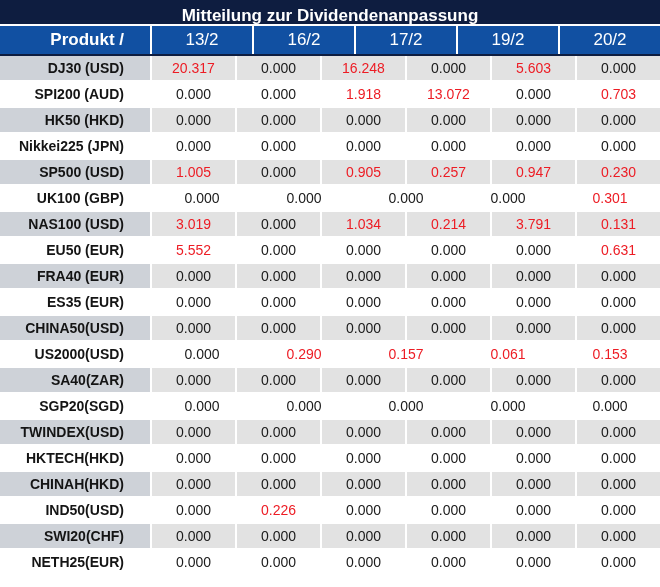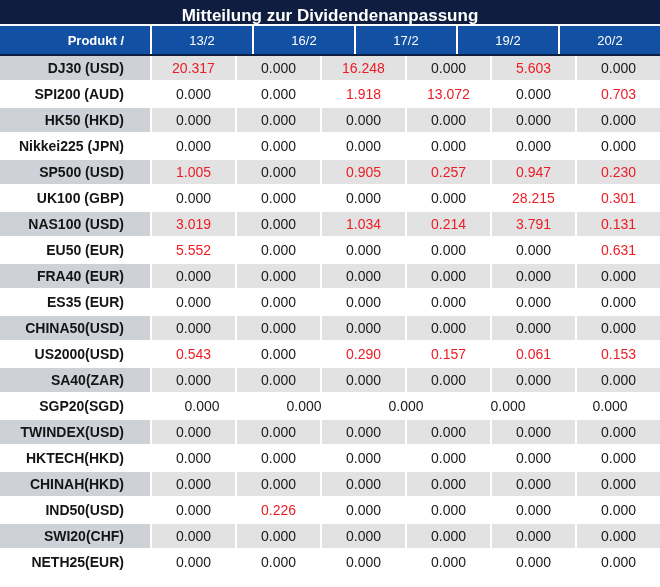--- a/index.html
+++ b/index.html
@@ -25,21 +25,21 @@
     margin-bottom: 2px;
   }
   .header-row {
     display: flex;
     height: 28px;
     background: var(--header-blue, #1150a2);
     border-bottom: 2px solid var(--navy, #0e1d40);
   }
   .header-row .cell {
     color: #ffffff;
-    font-size: 13px;
+    font-size: 17px;
   }
   .cell {
     display: flex;
     align-items: center;
     justify-content: center;
     box-sizing: border-box;
     overflow: hidden;
     white-space: nowrap;
   }
   .product-col {
@@ -139,21 +139,20 @@
         <div class="cell value-cell red">0.257</div>
         <div class="cell value-cell red">0.947</div>
         <div class="cell value-cell red">0.230</div>
       </div>
       <div class="row even">
         <div class="cell product-col">UK100 (GBP)</div>
         <div class="cell value-cell">0.000</div>
         <div class="cell value-cell">0.000</div>
         <div class="cell value-cell">0.000</div>
         <div class="cell value-cell">0.000</div>
-        <div class="cell value-cell red">28.215</div>
         <div class="cell value-cell red">0.301</div>
       </div>
       <div class="row odd">
         <div class="cell product-col">NAS100 (USD)</div>
         <div class="cell value-cell red">3.019</div>
         <div class="cell value-cell">0.000</div>
         <div class="cell value-cell red">1.034</div>
         <div class="cell value-cell red">0.214</div>
         <div class="cell value-cell red">3.791</div>
         <div class="cell value-cell red">0.131</div>
@@ -189,21 +188,20 @@
         <div class="cell product-col">CHINA50(USD)</div>
         <div class="cell value-cell">0.000</div>
         <div class="cell value-cell">0.000</div>
         <div class="cell value-cell">0.000</div>
         <div class="cell value-cell">0.000</div>
         <div class="cell value-cell">0.000</div>
         <div class="cell value-cell">0.000</div>
       </div>
       <div class="row even">
         <div class="cell product-col">US2000(USD)</div>
-        <div class="cell value-cell red">0.543</div>
         <div class="cell value-cell">0.000</div>
         <div class="cell value-cell red">0.290</div>
         <div class="cell value-cell red">0.157</div>
         <div class="cell value-cell red">0.061</div>
         <div class="cell value-cell red">0.153</div>
       </div>
       <div class="row odd">
         <div class="cell product-col">SA40(ZAR)</div>
         <div class="cell value-cell">0.000</div>
         <div class="cell value-cell">0.000</div>

